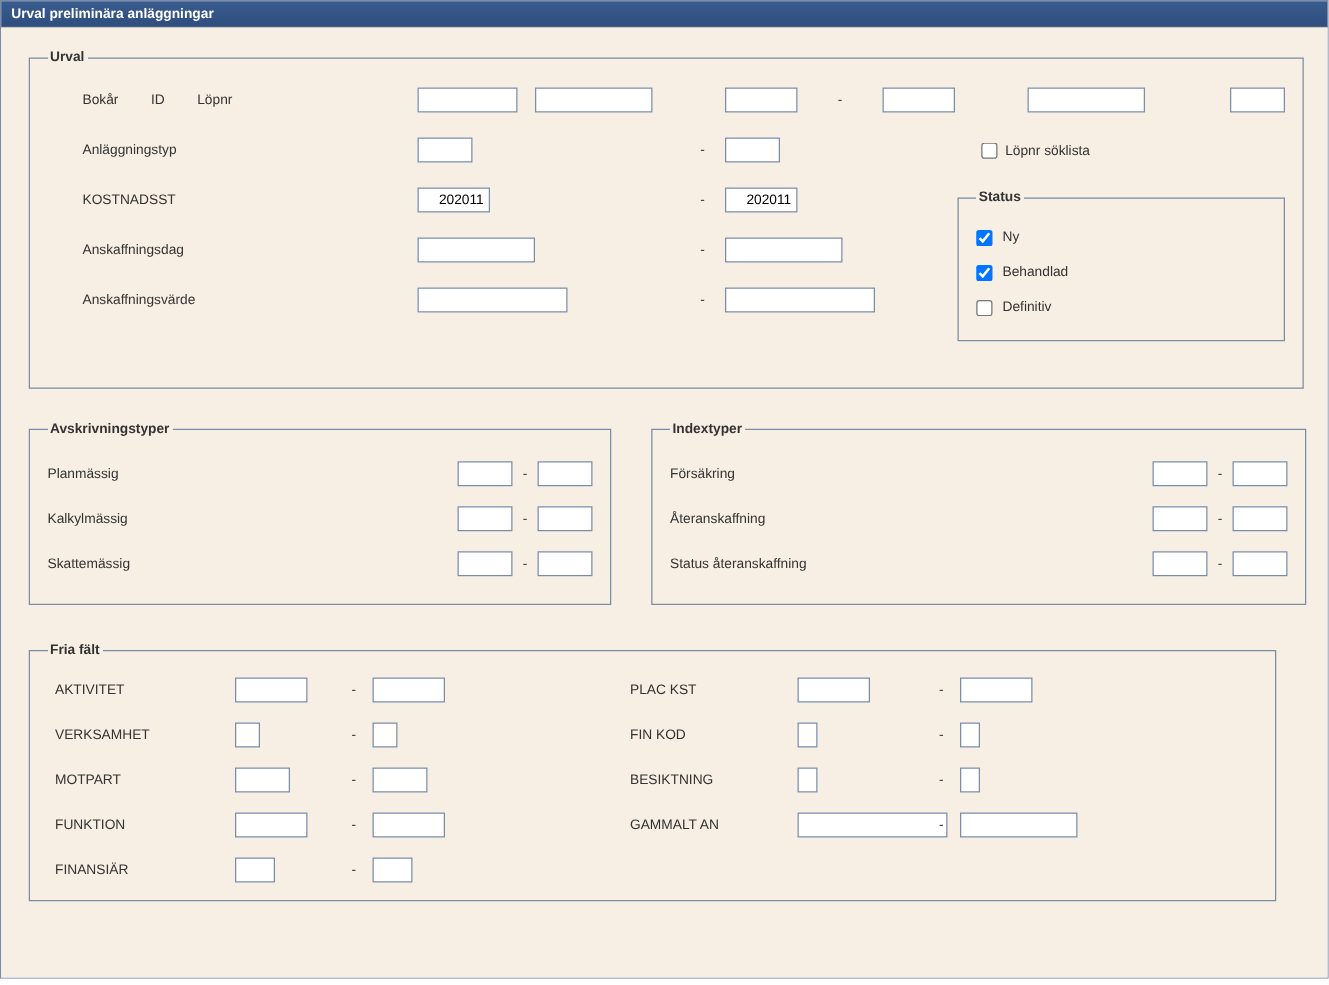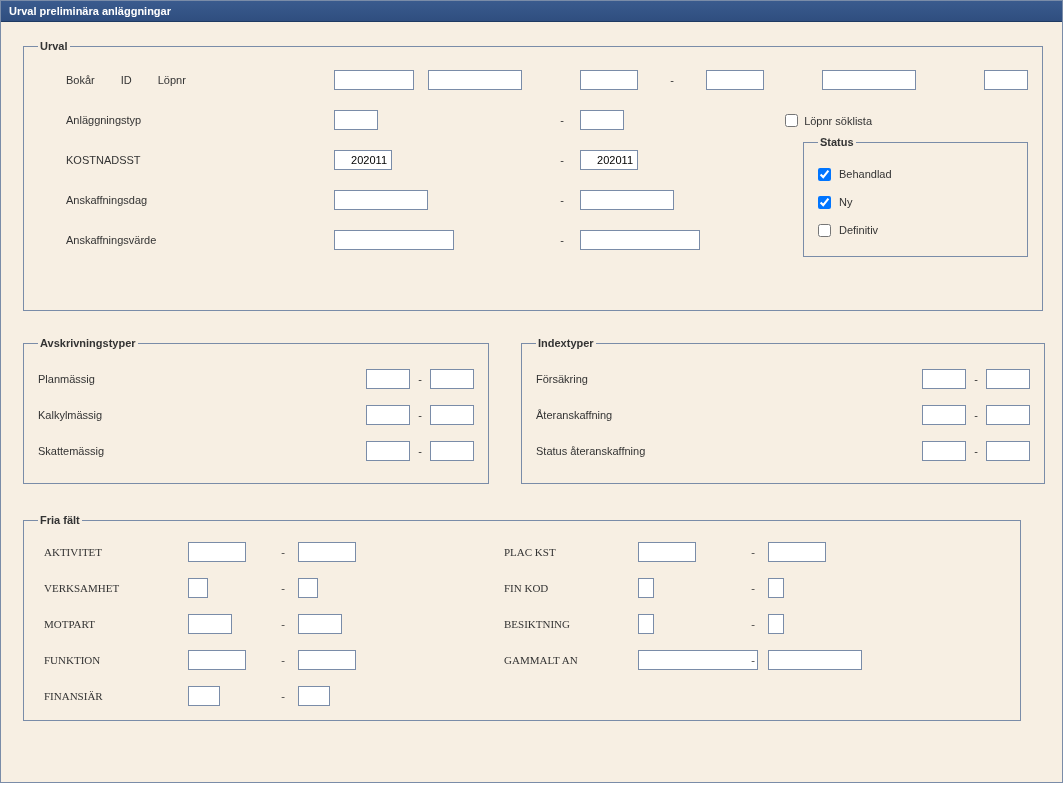--- a/index.html
+++ b/index.html
@@ -76,22 +76,22 @@
       position: absolute;
       right: 170px;
       top: 62px;
       display: flex; align-items: center; gap: 6px;
     }
     .checkbox { width:13px; height:13px; }
 
     .status-box {
       position:absolute;
       right:14px;
-      top:84px;
-      width:225px;
+      top:100px;
+      width:262px;
     }
     .status-box fieldset { padding: 12px 14px; }
     .status-row { display:flex; align-items:center; gap:8px; height:28px; }
 
     
     .two-col {
       display:flex;
       gap:32px;
       margin-top:26px;
     }
@@ -109,21 +109,20 @@
     
     .fria {
       margin-top:30px;
       width: 998px;
     }
     .fria-grid {
       display:grid;
       grid-template-columns: 150px 80px 30px 80px 120px 140px 100px 30px 100px;
       row-gap:16px;
       align-items:center;
-      font-family:Liberation Serif, serif;
     }
     .fria-grid .lbl { padding-left:6px; }
     .fria-grid .sep { text-align:center; }
     .fria-grid .spacer {}
 
     .fria-grid input.txt { }
 
   </style>
 </head>
 <body>
@@ -194,25 +193,25 @@
       <div class="utokad">
         <input type="checkbox" class="checkbox" style="">
         <span>Löpnr söklista</span>
       </div>
 
       <div class="status-box">
         <fieldset>
           <legend>Status</legend>
           <div class="status-row">
             <input type="checkbox" class="checkbox" checked="" style="">
-            <span>Behandlad</span>
+            <span>Ny</span>
           </div>
           <div class="status-row">
             <input type="checkbox" class="checkbox" checked="" style="">
-            <span>Ny</span>
+            <span>Behandlad</span>
           </div>
           <div class="status-row">
             <input type="checkbox" class="checkbox" style="">
             <span>Definitiv</span>
           </div>
         </fieldset>
       </div>
 
       <div style="height:46px;"></div>
     </fieldset>

